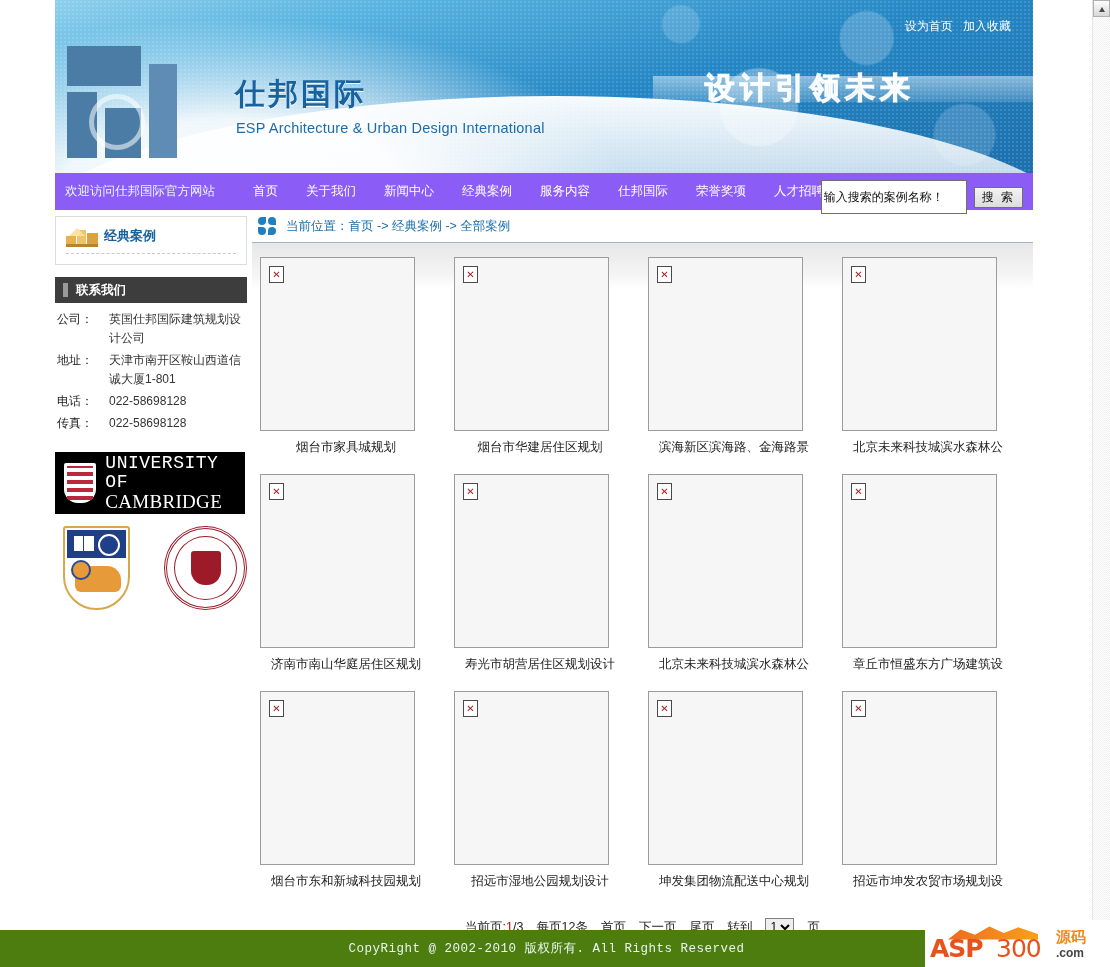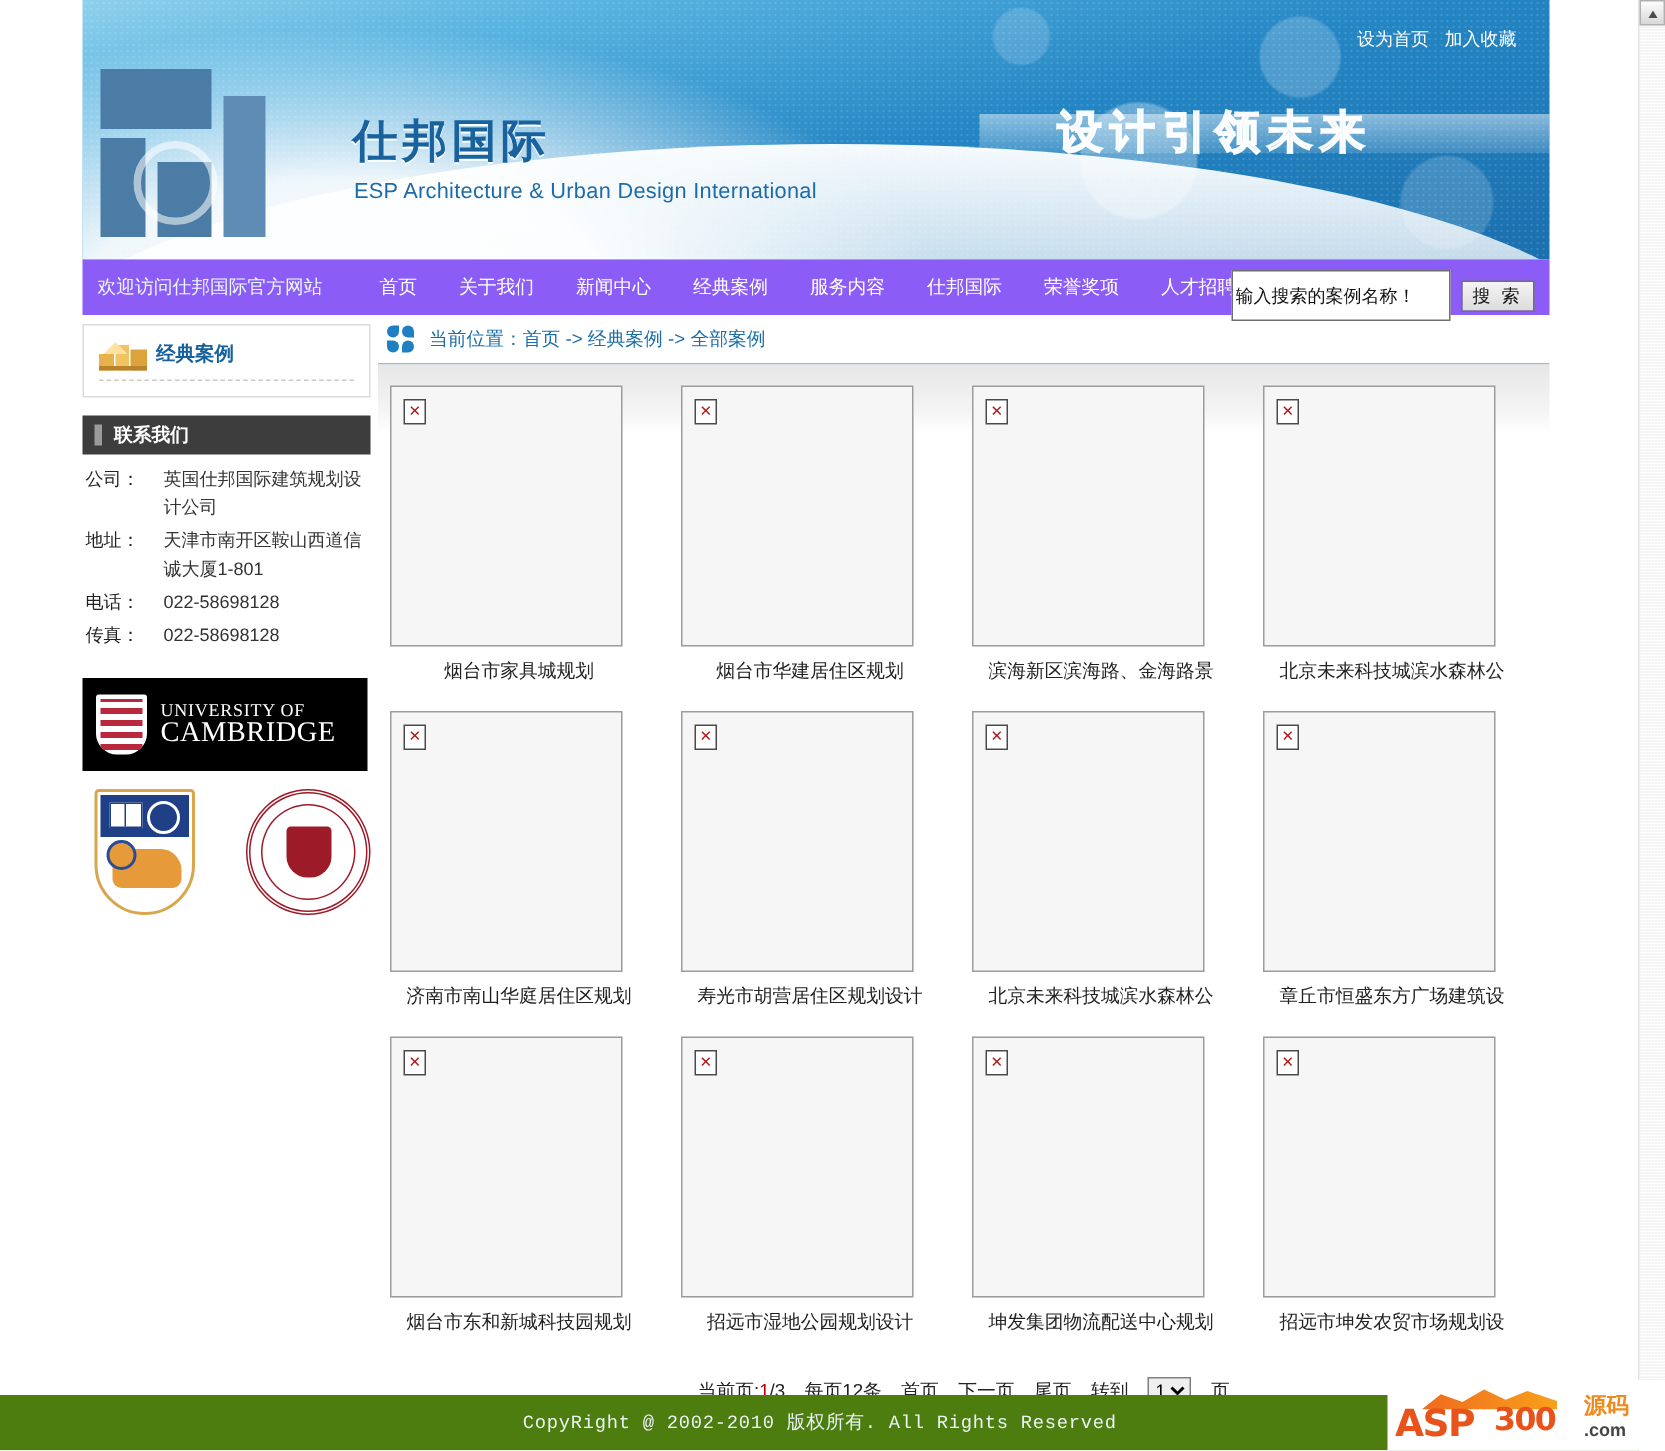--- a/index.html
+++ b/index.html
@@ -118,21 +118,21 @@
 
   .logo-black{margin-top:10px;width:190px;height:62px;background:#000;
     display:flex;align-items:center;gap:9px;padding-left:9px;box-sizing:border-box;}
   .camb-shield{width:34px;height:40px;background:#ffffff;position:relative;
     border-radius:2px 2px 14px 14px;overflow:hidden;}
   .camb-shield:before{content:"";position:absolute;inset:3px;
     background:
       repeating-linear-gradient(0deg,#b3112a 0 4px, #ffffff 4px 8px),
       #fff;opacity:.9;}
   .camb-txt{color:#fff;line-height:1.05;}
-  .camb-txt .l1{font-family:Liberation Serif, serif;font-size:12px;letter-spacing:.5px;}
+  .camb-txt .l1{font-family:Liberation Mono, monospace;font-size:18px;letter-spacing:.5px;}
   .camb-txt .l2{font-family:"Liberation Serif",serif;font-size:19px;letter-spacing:.3px;}
 
   .crest-row{margin-top:12px;display:flex;gap:34px;padding-left:8px;}
   .crest{width:68px;height:84px;position:relative;}
   .crest .shield{position:absolute;inset:0;background:#fff;border:2px solid #d8a64b;
     border-radius:3px 3px 34px 34px;overflow:hidden;}
   .crest .top{position:absolute;left:2px;right:2px;top:2px;height:28px;background:#1f3f86;}
   .crest .book{position:absolute;left:8px;top:7px;width:20px;height:15px;background:#fff;
     border:1px solid #1f3f86;}
   .crest .book:after{content:"";position:absolute;left:9px;top:0;width:1px;height:15px;background:#1f3f86;}
@@ -184,21 +184,21 @@
   .footer .txt{color:#eaf4f4;font-size:12.5px;letter-spacing:.5px;
     font-family:"Liberation Mono","DejaVu Sans Mono",monospace;}
   .watermark{position:absolute;right:0;top:920px;width:185px;height:47px;
     background:#ffffff;display:flex;align-items:center;justify-content:center;overflow:hidden;}
   .wm-inner{position:relative;width:175px;height:40px;}
   .wm-flame{position:absolute;left:18px;top:0;width:90px;height:16px;
     background:linear-gradient(90deg,#f06a1e,#f7a11b);
     clip-path:polygon(0 100%,14% 38%,30% 70%,46% 18%,62% 60%,78% 24%,100% 66%,100% 100%);}
   .wm-asp{position:absolute;left:0;top:10px;font-size:25px;font-weight:bold;
     color:#e8531c;font-family:"DejaVu Sans",sans-serif;letter-spacing:-1px;}
-  .wm-300{position:absolute;left:66px;top:10px;font-size:21px;font-weight:bold;
+  .wm-300{position:absolute;left:66px;top:10px;font-size:25px;font-weight:normal;
     color:#e8531c;font-family:"DejaVu Sans",sans-serif;letter-spacing:-1px;}
   .wm-cn{position:absolute;left:126px;top:4px;font-size:15px;font-weight:bold;color:#f08a1c;}
   .wm-com{position:absolute;left:126px;top:22px;font-size:12px;font-weight:bold;color:#444;}
 </style>
 </head>
 <body>
 
 <div id="page">
 
   <div class="scrollbar">

